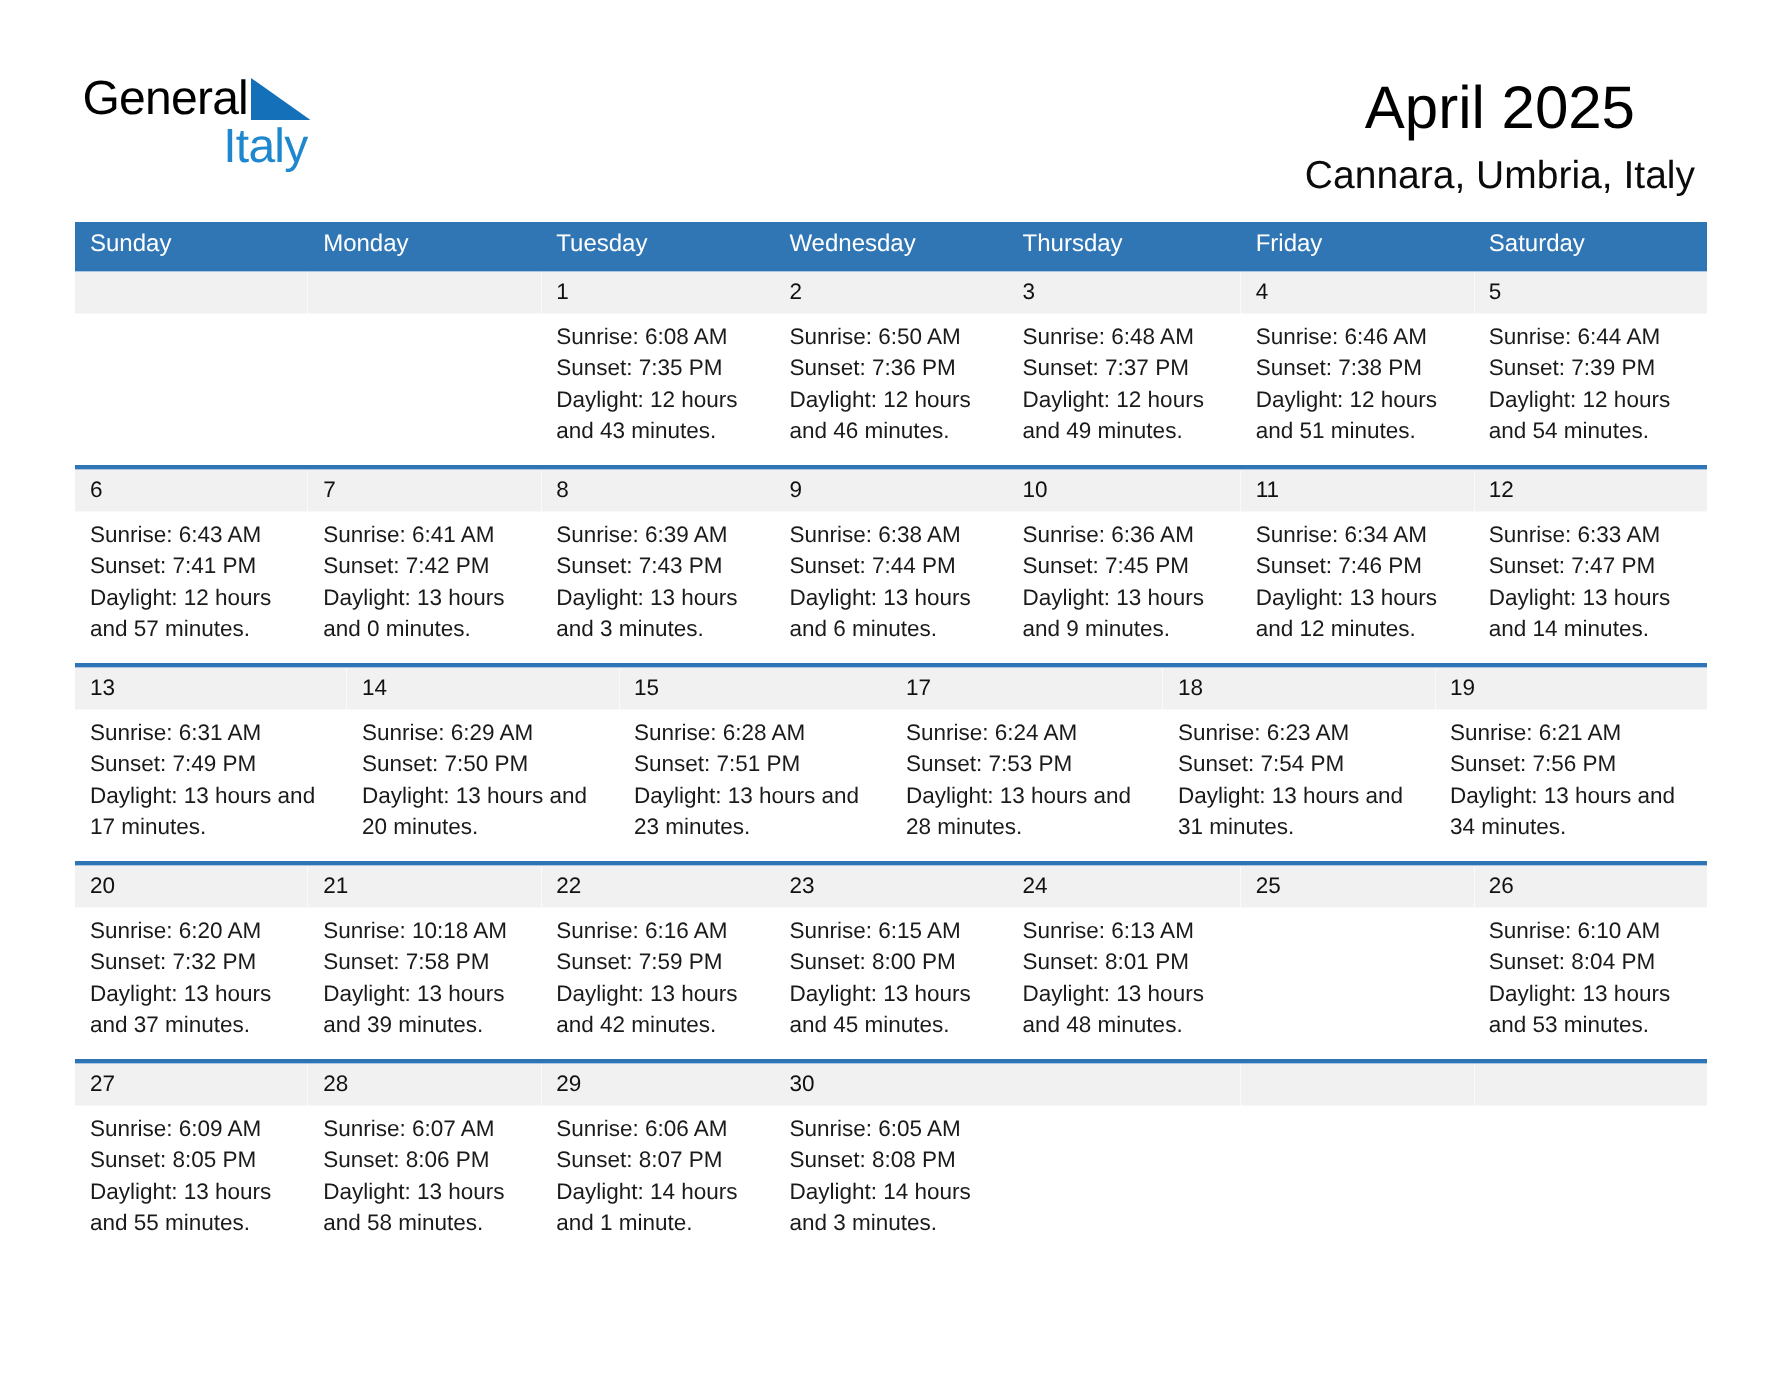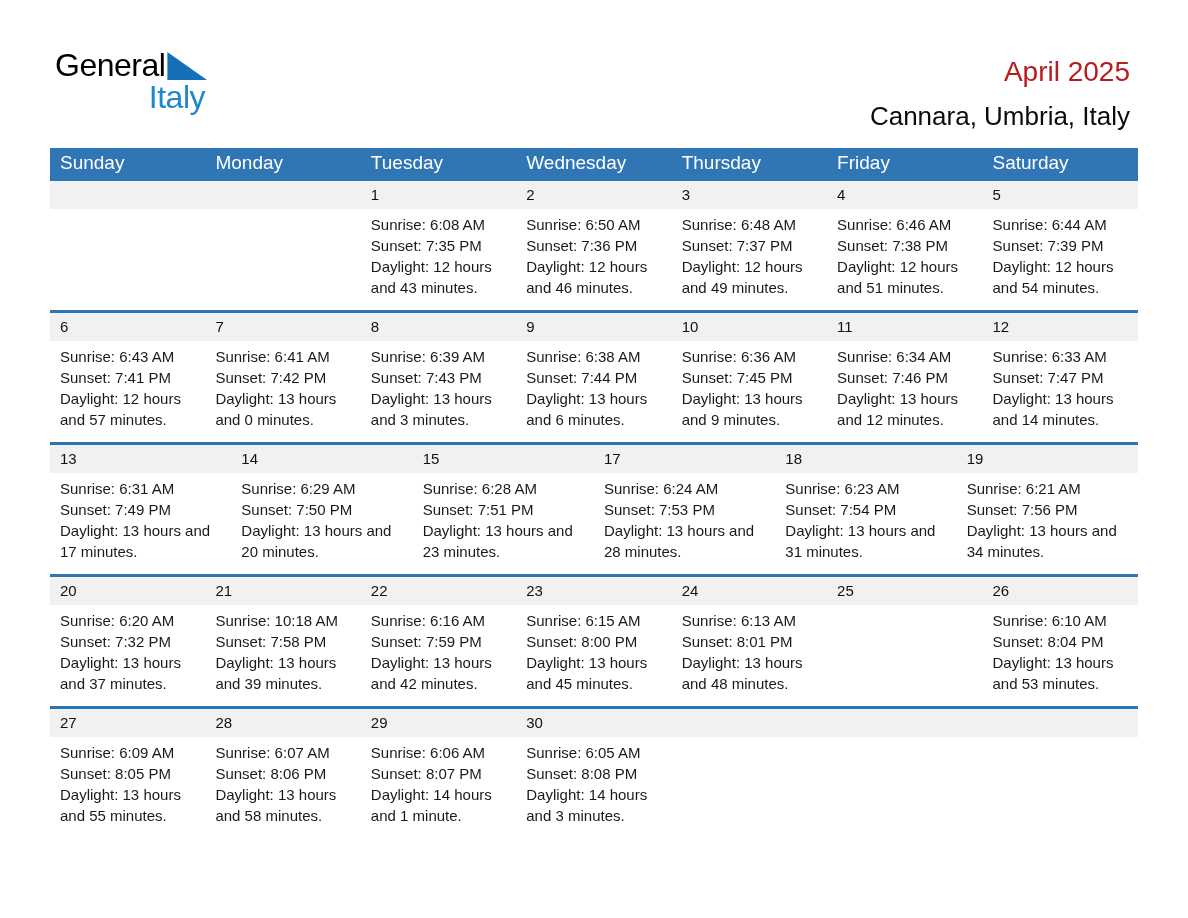--- a/index.html
+++ b/index.html
@@ -23,32 +23,32 @@
   .logo-triangle {
     display: inline-block; width: 46px; height: 28px; margin-left: 2px;
     background: #1470B8;
     clip-path: polygon(0 0, 100% 100%, 0 100%);
   }
   .logo-blue {
     font-size: 32px; line-height: 30px; color: #1E87CE; letter-spacing: -0.5px;
     text-align: right; margin-top: 2px; padding-right: 2px;
   }
   .titles { text-align: right; }
-  .month-title { font-size: 28px; line-height: 44px; color: #b91c1c; }
+  .month-title { font-size: 40px; line-height: 44px; color: #000000; text-align: center; }
   .location-subtitle { font-size: 26px; line-height: 26px; color: #0b0b0b; margin-top: 9px; }
 
   
   .calendar {
     width: 1088px; margin: 19px 0 0 50px;
   }
   .weekday-row {
     display: flex; background: #3076B5; height: 30px;
   }
   .weekday-cell {
-    flex: 1 1 0; color: #ffffff; font-size: 19px; line-height: 30px;
+    flex: 1 1 0; color: #ffffff; font-size: 16px; line-height: 30px;
     padding-left: 10px; box-sizing: border-box; overflow: hidden; white-space: nowrap;
   }
   .week-row {
     display: flex; border-top: 3px solid #2E75B6; min-height: 132px; box-sizing: border-box;
   }
   .day-cell { flex: 1 1 0; box-sizing: border-box; overflow: hidden; }
   .day-band {
     background: #F1F1F1; height: 28px; font-size: 15px; line-height: 28px;
     padding-left: 10px; color: #111111;
   }

